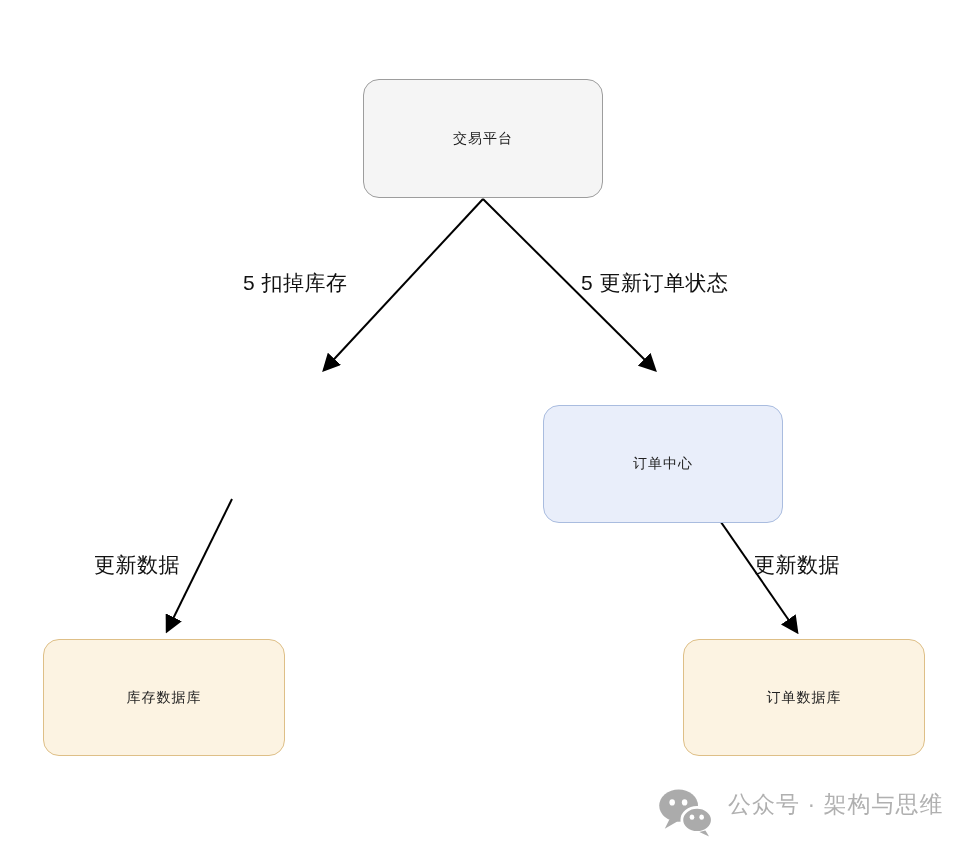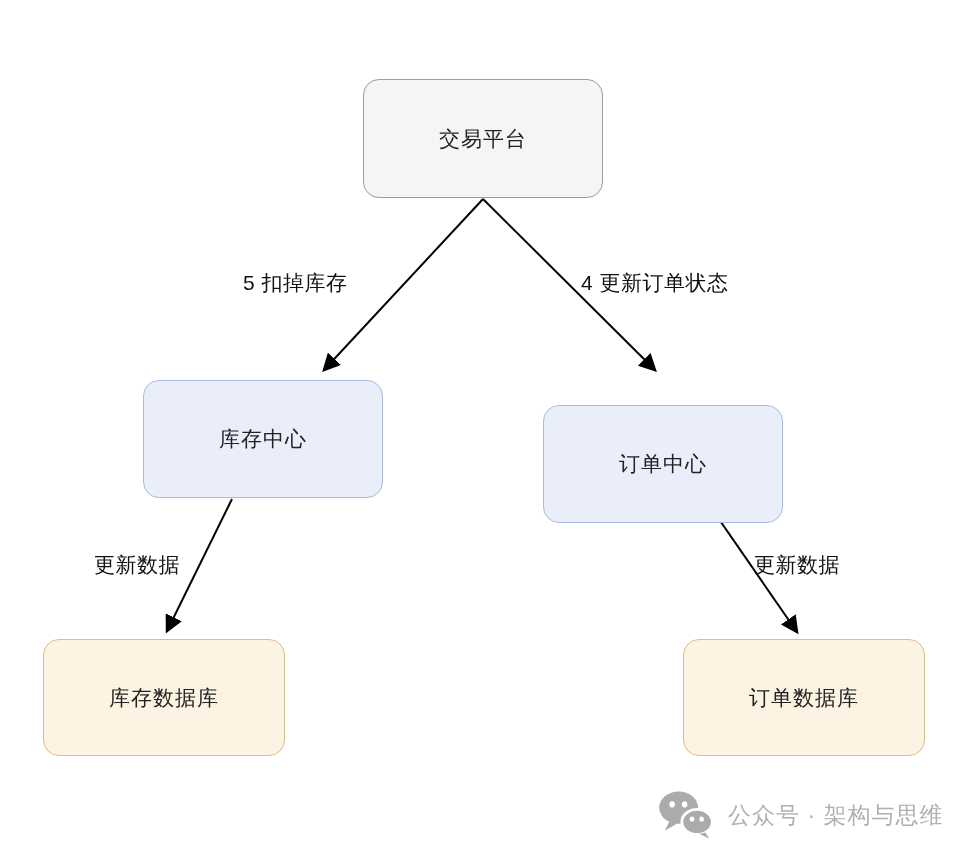--- a/index.html
+++ b/index.html
@@ -22,21 +22,21 @@
     width: 980px;
     height: 850px;
     pointer-events: none;
   }
   .node {
     position: absolute;
     display: flex;
     align-items: center;
     justify-content: center;
     border-radius: 16px;
-    font-size: 21px;
+    font-size: 14px;
     color: #222222;
     letter-spacing: 1px;
     box-sizing: border-box;
   }
   .node-gray {
     background: #f5f5f5;
     border: 1.5px solid #9d9d9d;
   }
   .node-blue {
     background: #e9eefa;
@@ -52,21 +52,20 @@
     color: #111111;
     white-space: nowrap;
     letter-spacing: 0.5px;
   }
   .footer {
     position: absolute;
     left: 658px;
     top: 789px;
     height: 52px;
     display: flex;
-    align-items: center;
     gap: 14px;
   }
   .footer-text {
     font-size: 23px;
     font-weight: 500;
     color: #b0b0b0;
     letter-spacing: 1px;
     white-space: nowrap;
   }
   .wechat-icon {
@@ -89,38 +88,35 @@
     <line x1="483" y1="199" x2="324" y2="370" stroke="#000000" stroke-width="2" marker-end="url(#arrowhead)"></line>
     <line x1="483" y1="199" x2="655" y2="370" stroke="#000000" stroke-width="2" marker-end="url(#arrowhead)"></line>
     <line x1="232" y1="499" x2="167" y2="631" stroke="#000000" stroke-width="2" marker-end="url(#arrowhead)"></line>
     <line x1="705" y1="499" x2="797" y2="632" stroke="#000000" stroke-width="2" marker-end="url(#arrowhead)"></line>
   </svg>
 
   <div class="node node-gray" style="left:363px; top:79px; width:240px; height:119px;">
     <span>交易平台</span>
   </div>
 
-  <div class="node node-blue" style="left:143px; top:380px; width:240px; height:118px;">
-    <span>库存中心</span>
-  </div>
 
   <div class="node node-blue" style="left:543px; top:380px; width:240px; height:118px;margin-top:25px;">
     <span>订单中心</span>
   </div>
 
   <div class="node node-cream" style="left:683px; top:639px; width:242px; height:117px;">
     <span>订单数据库</span>
   </div>
 
   <div class="node node-cream" style="left:43px; top:639px; width:242px; height:117px;">
     <span>库存数据库</span>
   </div>
 
   <div class="edge-label" style="left:243px; top:269px;">5 扣掉库存</div>
-  <div class="edge-label" style="left:581px; top:269px;">4 更新订单状态</div>
+  <div class="edge-label" style="left:581px; top:269px;">5 更新订单状态</div>
   <div class="edge-label" style="left:94px; top:551px;">更新数据</div>
   <div class="edge-label" style="left:754px; top:551px;">更新数据</div>
 
   <div class="footer">
     <svg class="wechat-icon" viewBox="0 0 60 52" xmlns="http://www.w3.org/2000/svg">
 
       <ellipse cx="22" cy="18" rx="21" ry="17.5" fill="#ababab"></ellipse>
       <path d="M 12 33 L 7 43 L 21 35 z" fill="#ababab"></path>
       <ellipse cx="15" cy="14.5" rx="3" ry="3.4" fill="#ffffff"></ellipse>
       <ellipse cx="28.5" cy="14.5" rx="3" ry="3.4" fill="#ffffff"></ellipse>

